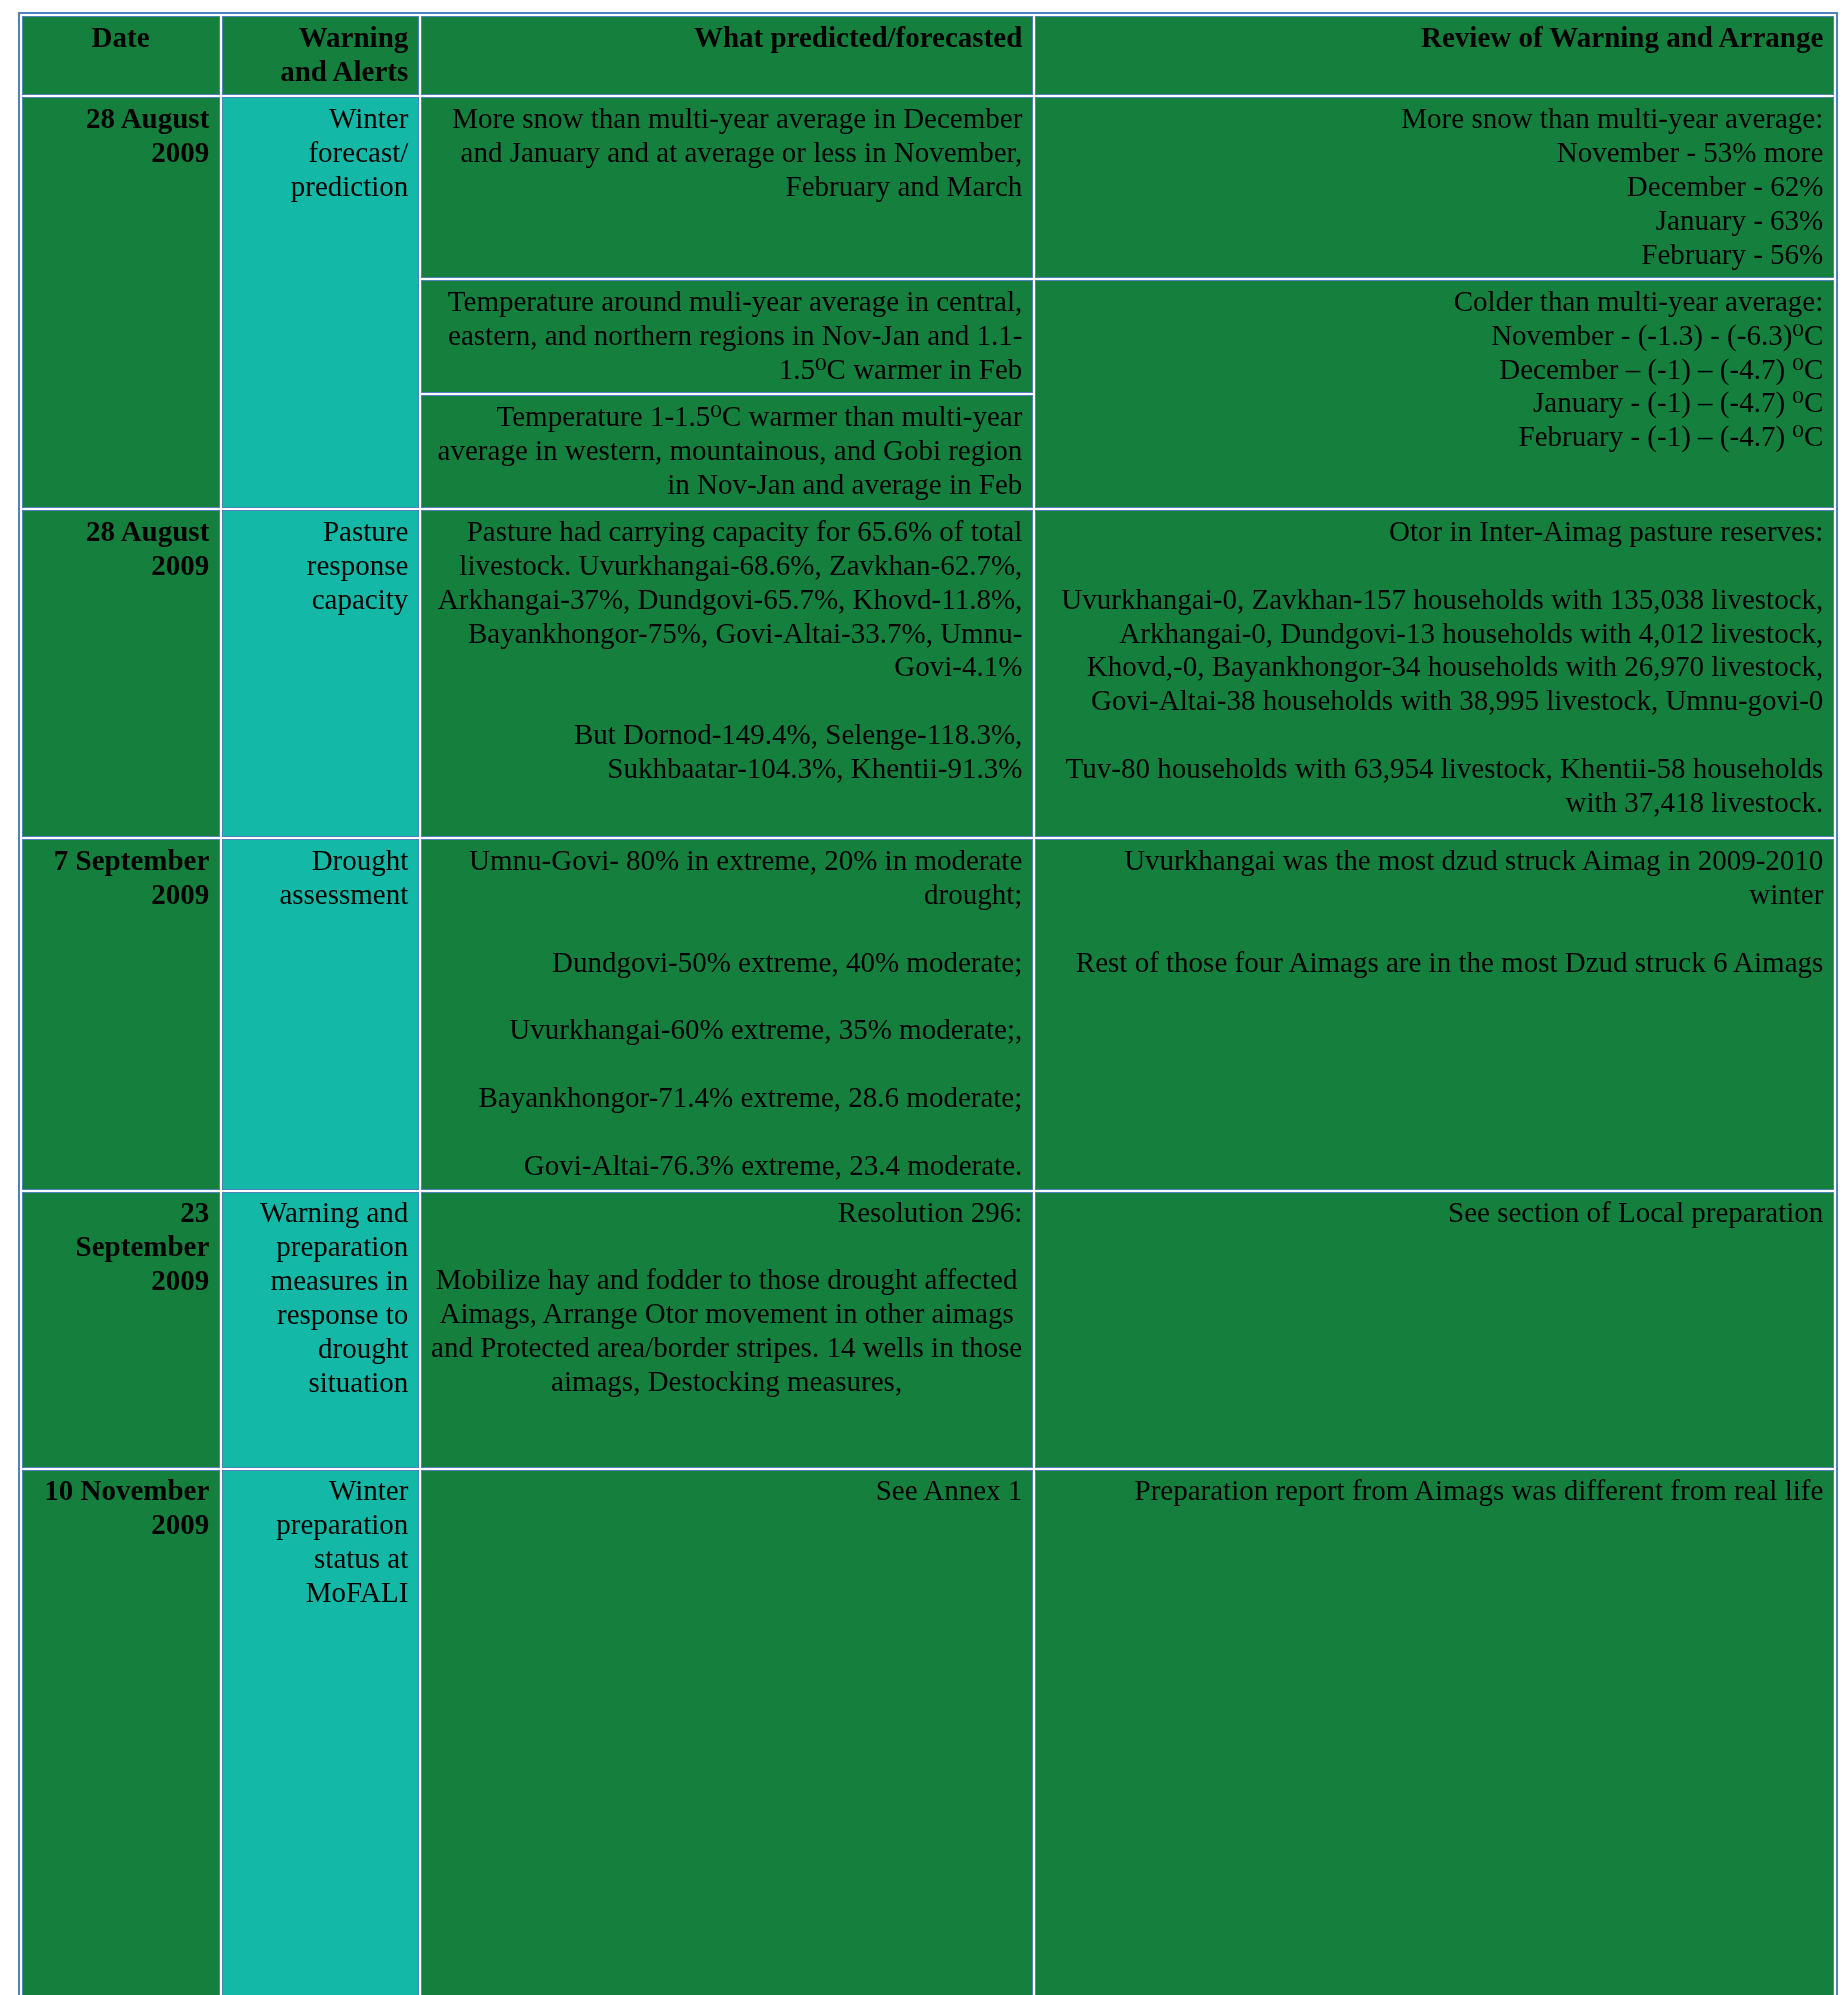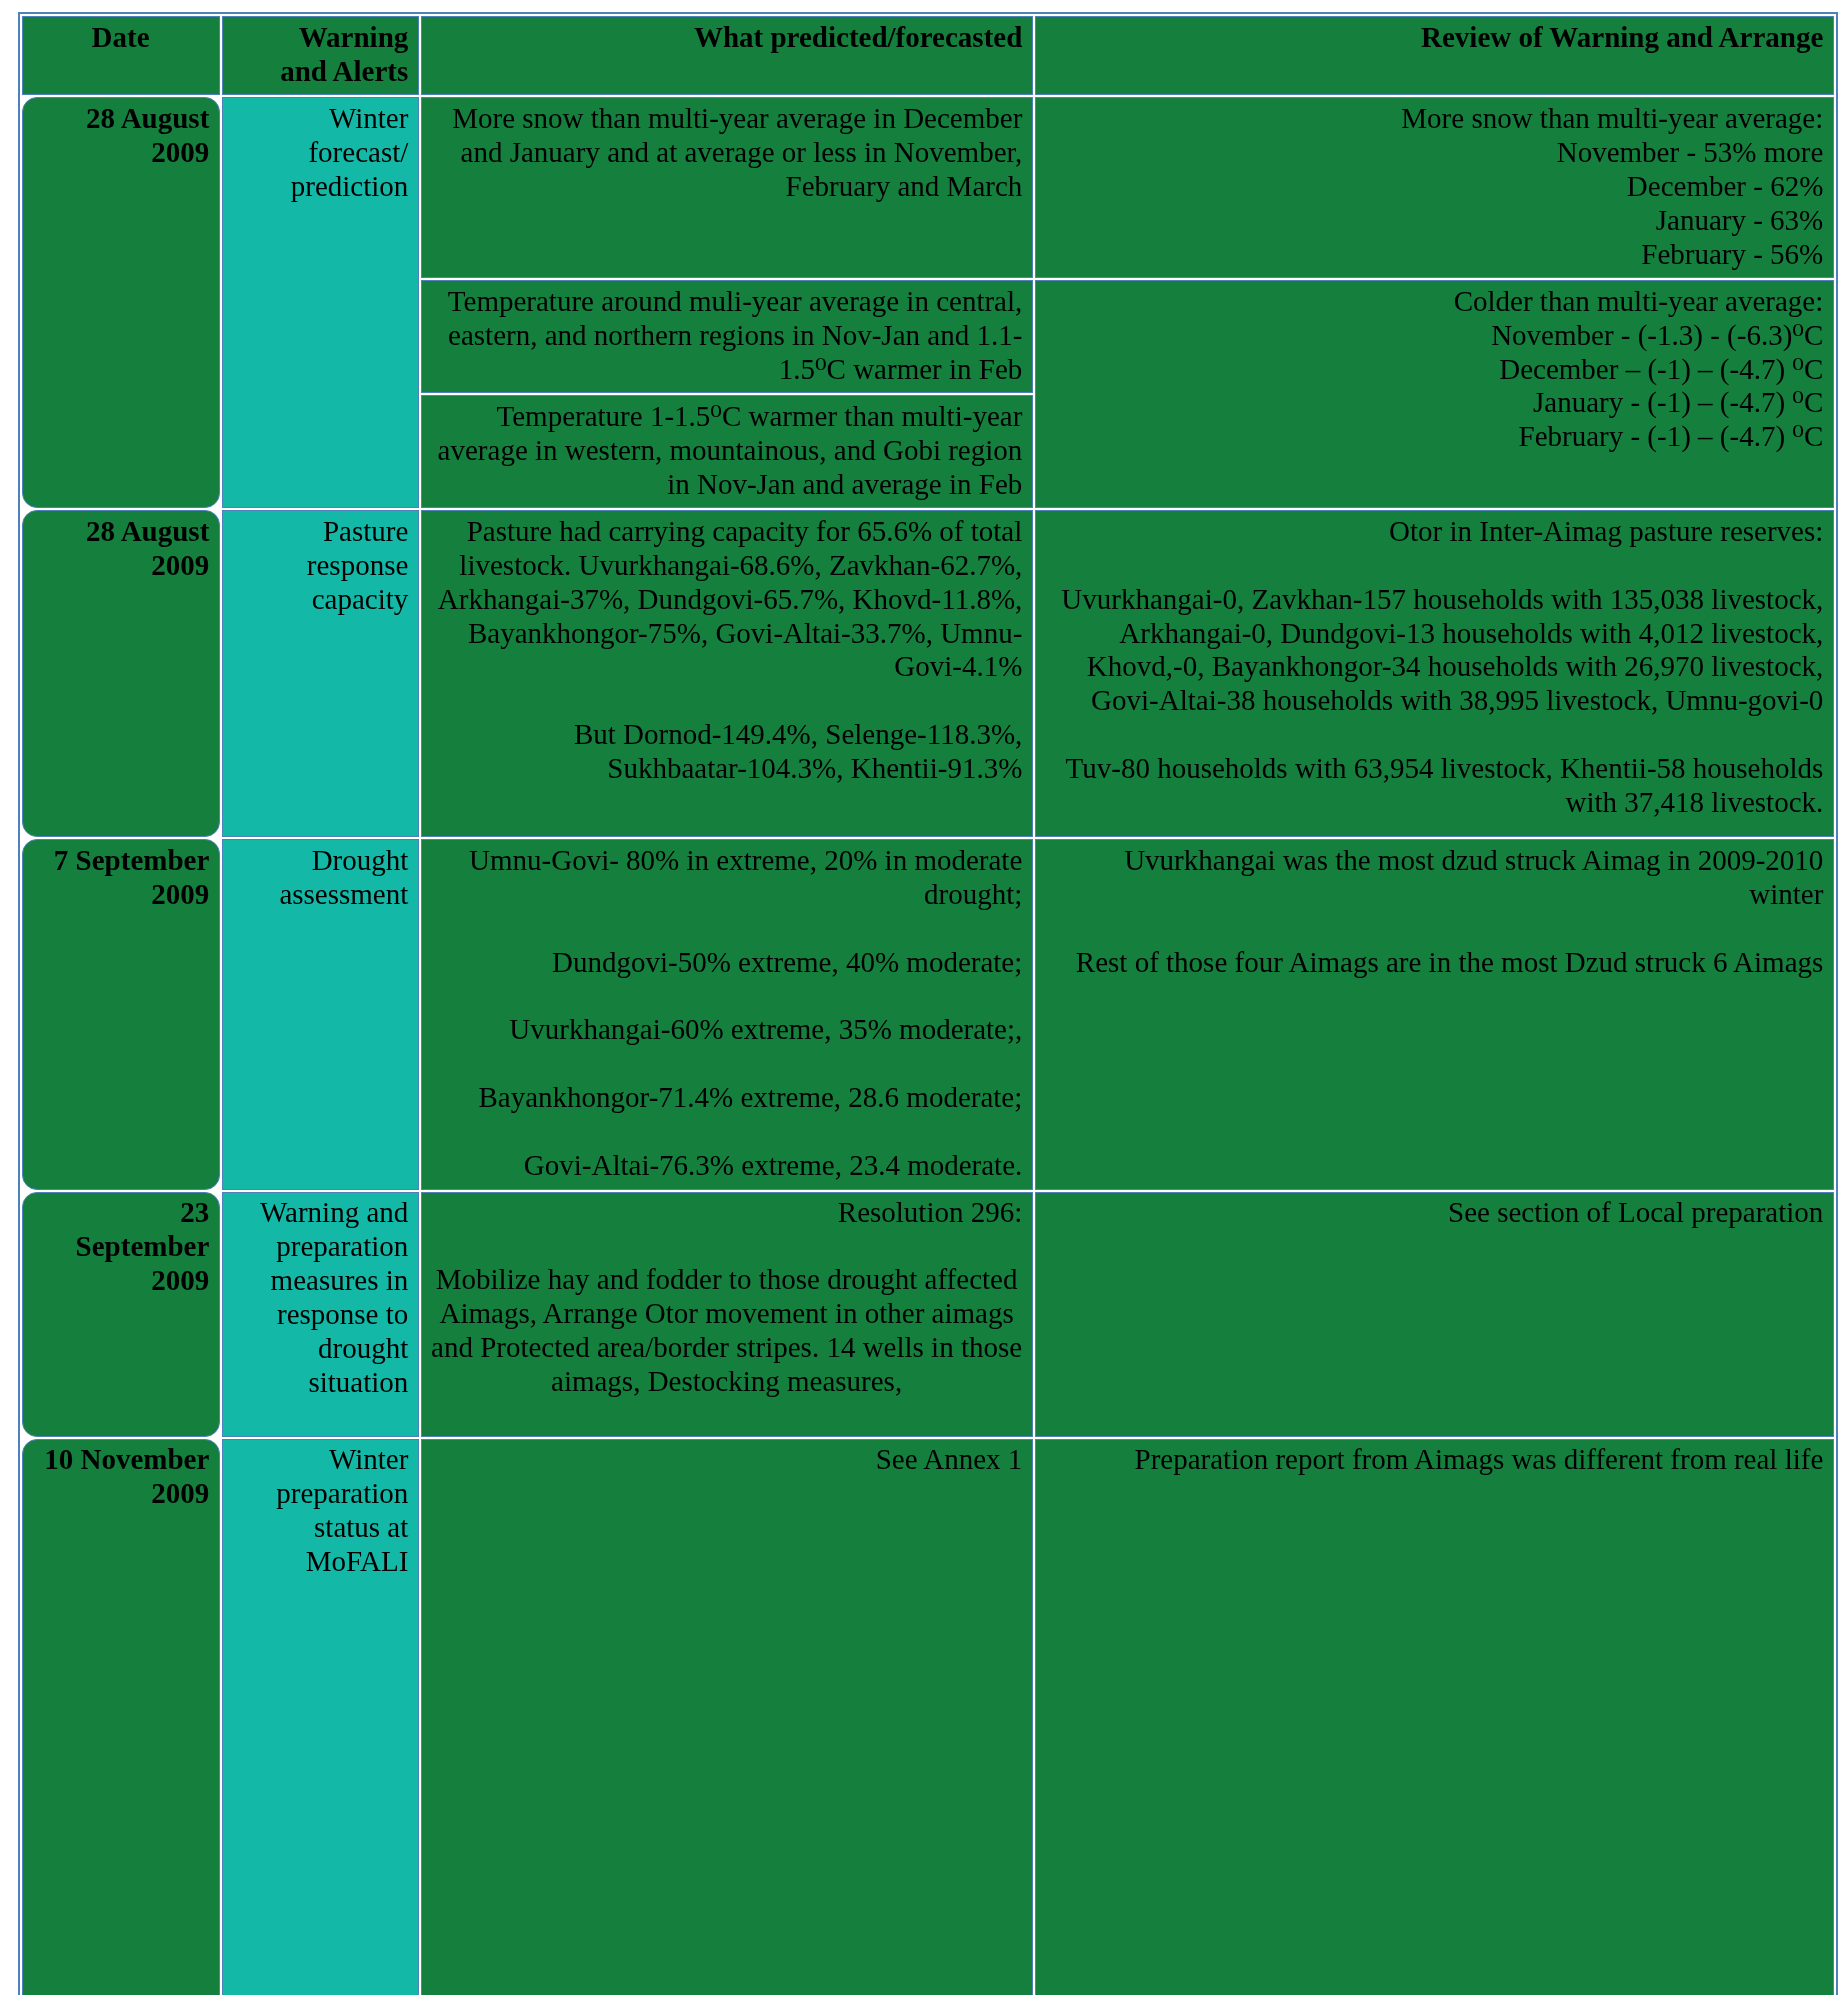--- a/index.html
+++ b/index.html
@@ -32,21 +32,21 @@
     font-size: 29px;
     line-height: 1.17;
     white-space: pre-line;
     text-align: right;
     background: #ffffff;
     overflow: hidden;
   }
   td.fill { background: #15803d; }
   td.white { background: #14b8a6; }
   td.hdr { font-weight: bold; }
-  td.date-cell { font-weight: bold; border-radius: 15px; }
+  td.date-cell { font-weight: bold; }
   td.center { text-align: center; }
   td.composite { white-space: normal; }
   .para { white-space: pre-line; }
   .para.right { text-align: right; }
   .para.center { text-align: center; }
   .para.gap-above { margin-top: 33px; }
 </style>
 </head>
 <body>
 
@@ -121,21 +121,21 @@
 Uvurkhangai-60% extreme, 35% moderate;,
 
 Bayankhongor-71.4% extreme, 28.6 moderate;
 
 Govi-Altai-76.3% extreme, 23.4 moderate.</td>
       <td class="fill">Uvurkhangai was the most dzud struck Aimag in 2009-2010 winter
 
 Rest of those four Aimags are in the most Dzud struck 6 Aimags</td>
     </tr>
 
-    <tr style="height:245px">
+    <tr style="height:276px">
       <td class="fill date-cell">23
 September
 2009</td>
       <td class="white">Warning and
 preparation
 measures in
 response to
 drought
 situation</td>
       <td class="fill composite">

